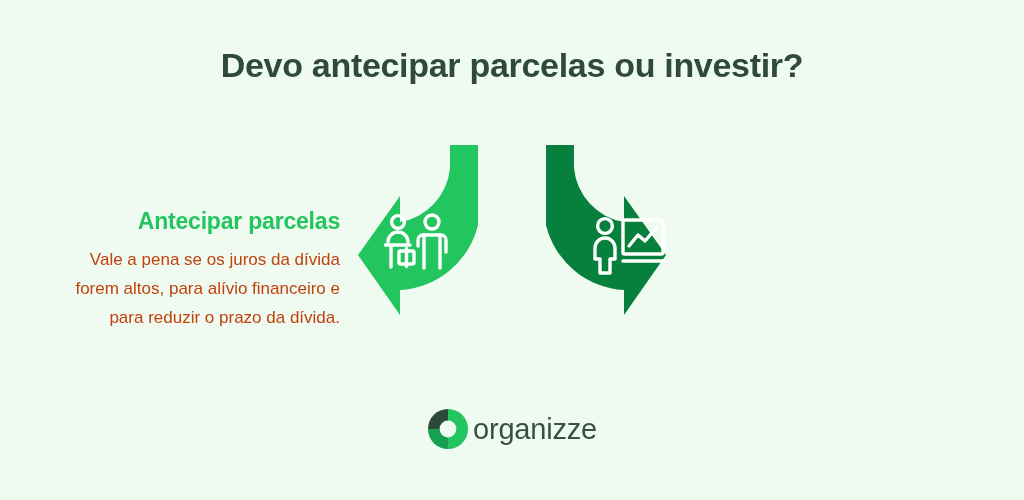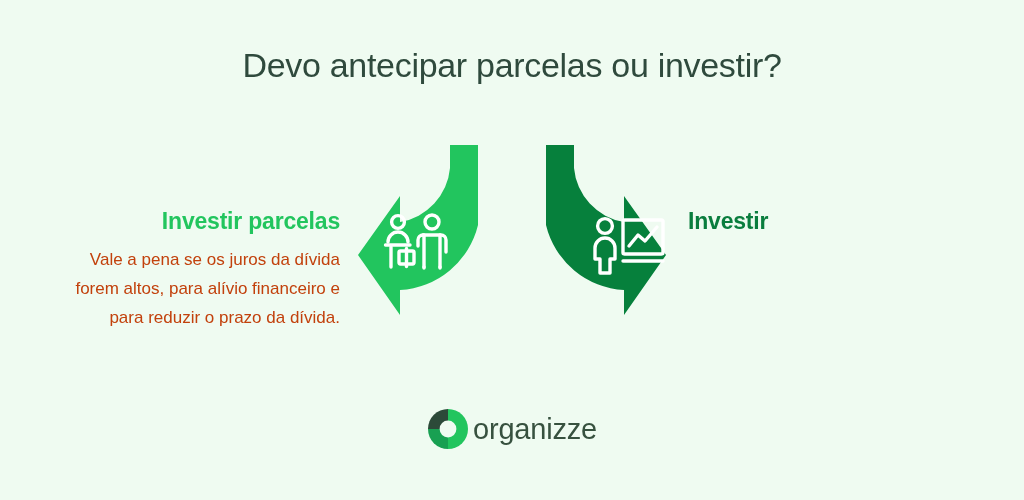--- a/index.html
+++ b/index.html
@@ -22,21 +22,21 @@
   }
 
   
   #page-title {
     position: absolute;
     left: 0;
     top: 44px;
     width: 1024px;
     text-align: center;
     font-size: 34px;
-    font-weight: normal;
+    font-weight: bold;
     letter-spacing: -0.3px;
     color: #2f4a3d;
     line-height: 42px;
   }
 
   
   .column {
     position: absolute;
   }
   #column-antecipar {
@@ -97,26 +97,25 @@
   }
 </style>
 </head>
 <body>
 
 <div id="infographic">
 
   <div id="page-title">Devo antecipar parcelas ou investir?</div>
 
   <div class="column" id="column-antecipar">
-    <div class="col-heading" id="heading-antecipar">Investir parcelas</div>
+    <div class="col-heading" id="heading-antecipar">Antecipar parcelas</div>
     <div class="col-body">Vale a pena se os juros da dívida forem altos, para alívio financeiro e para reduzir o prazo da dívida.</div>
   </div>
 
   <div class="column" id="column-investir">
-    <div class="col-heading" id="heading-investir">Investir</div>
   </div>
 
   <div id="arrows">
     <svg width="344" height="185" viewBox="0 0 344 185" xmlns="http://www.w3.org/2000/svg">
 
       <g>
         <path d="M 120 15
                  L 120 95
                  A 85 85 0 0 1 42 160
                  L 42 160

